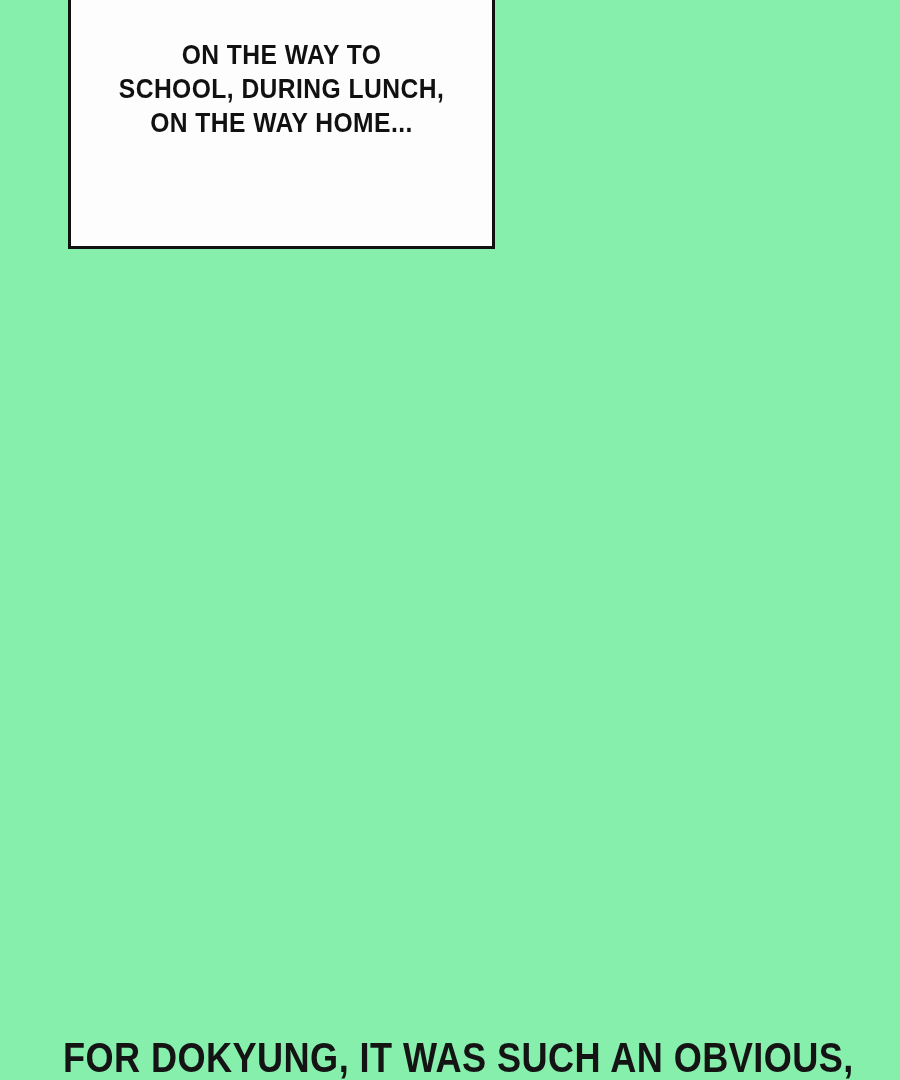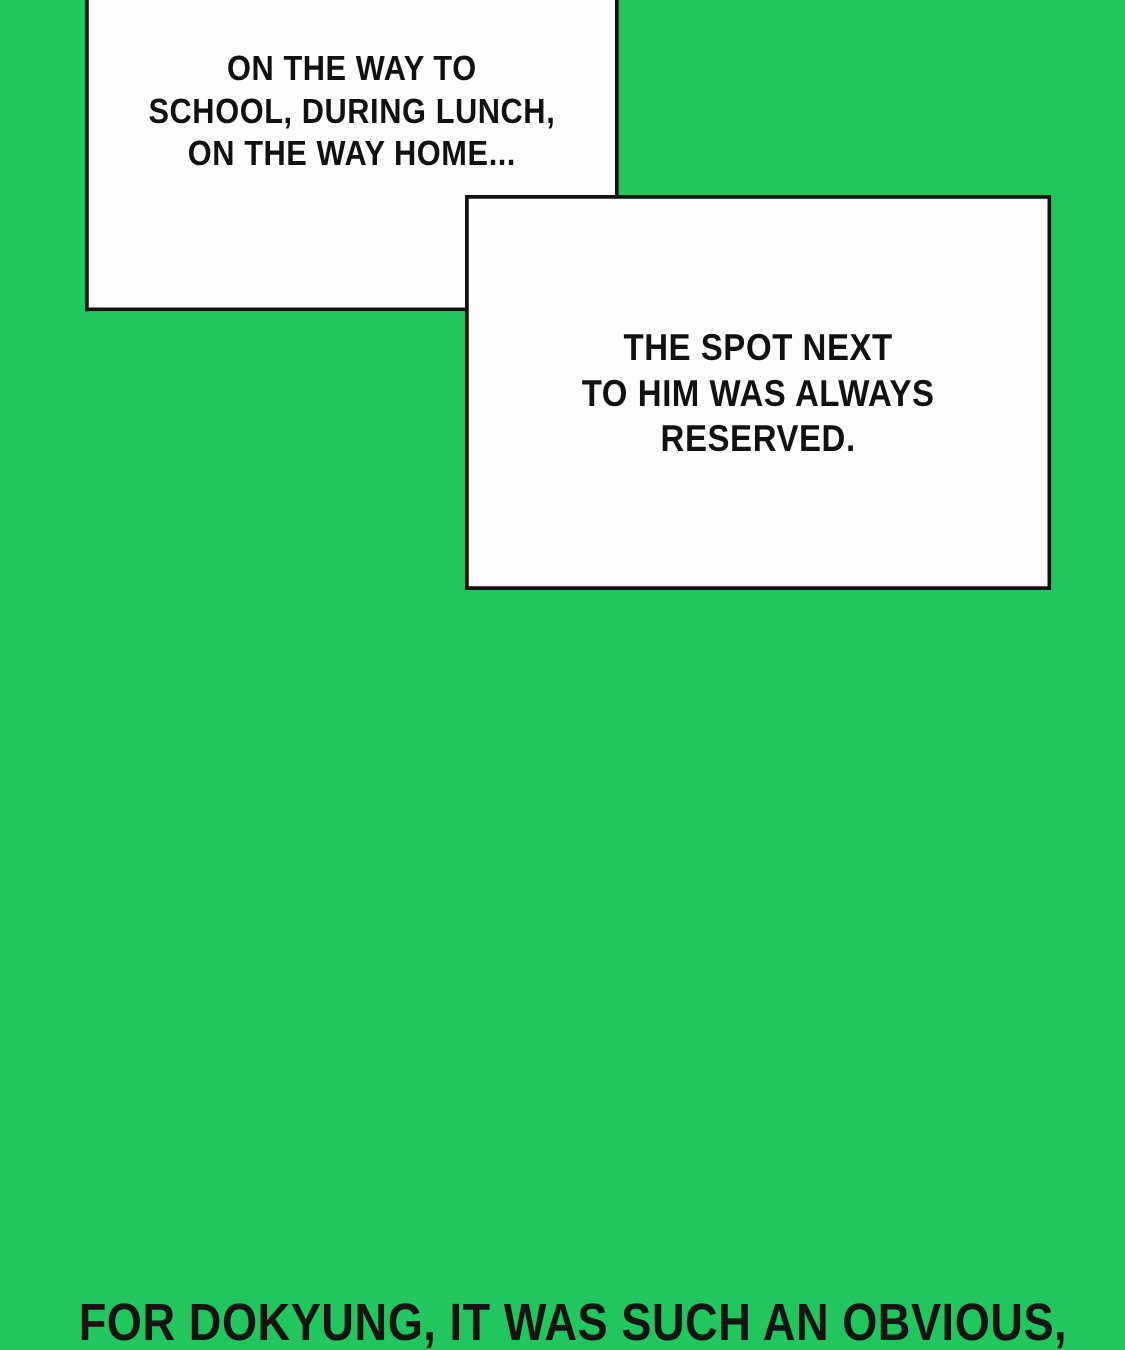--- a/index.html
+++ b/index.html
@@ -6,21 +6,21 @@
   html, body {
     margin: 0;
     padding: 0;
     background: #ffffff;
   }
 
   .page {
     position: relative;
     width: 900px;
     height: 1080px;
-    background: #22c55e;
+    background: #86efac;
     overflow: hidden;
     font-family: "Liberation Sans", sans-serif;
   }
 
   
 
   .panel {
     position: absolute;
     background: #fdfdfd;
     box-sizing: border-box;
@@ -100,21 +100,16 @@
 <body>
 
 <div class="page">
 
   <div class="panel" id="panel-one">
     <div class="caption" id="caption-one">ON THE WAY TO
 SCHOOL, DURING LUNCH,
 ON THE WAY HOME...</div>
   </div>
 
-  <div class="panel" id="panel-two">
-    <div class="caption" id="caption-two">THE SPOT NEXT
-TO HIM WAS ALWAYS
-RESERVED.</div>
-  </div>
 
   <div id="bottom-narration">FOR DOKYUNG, IT WAS SUCH AN OBVIOUS,</div>
 
 </div>
 
 </body></html>

